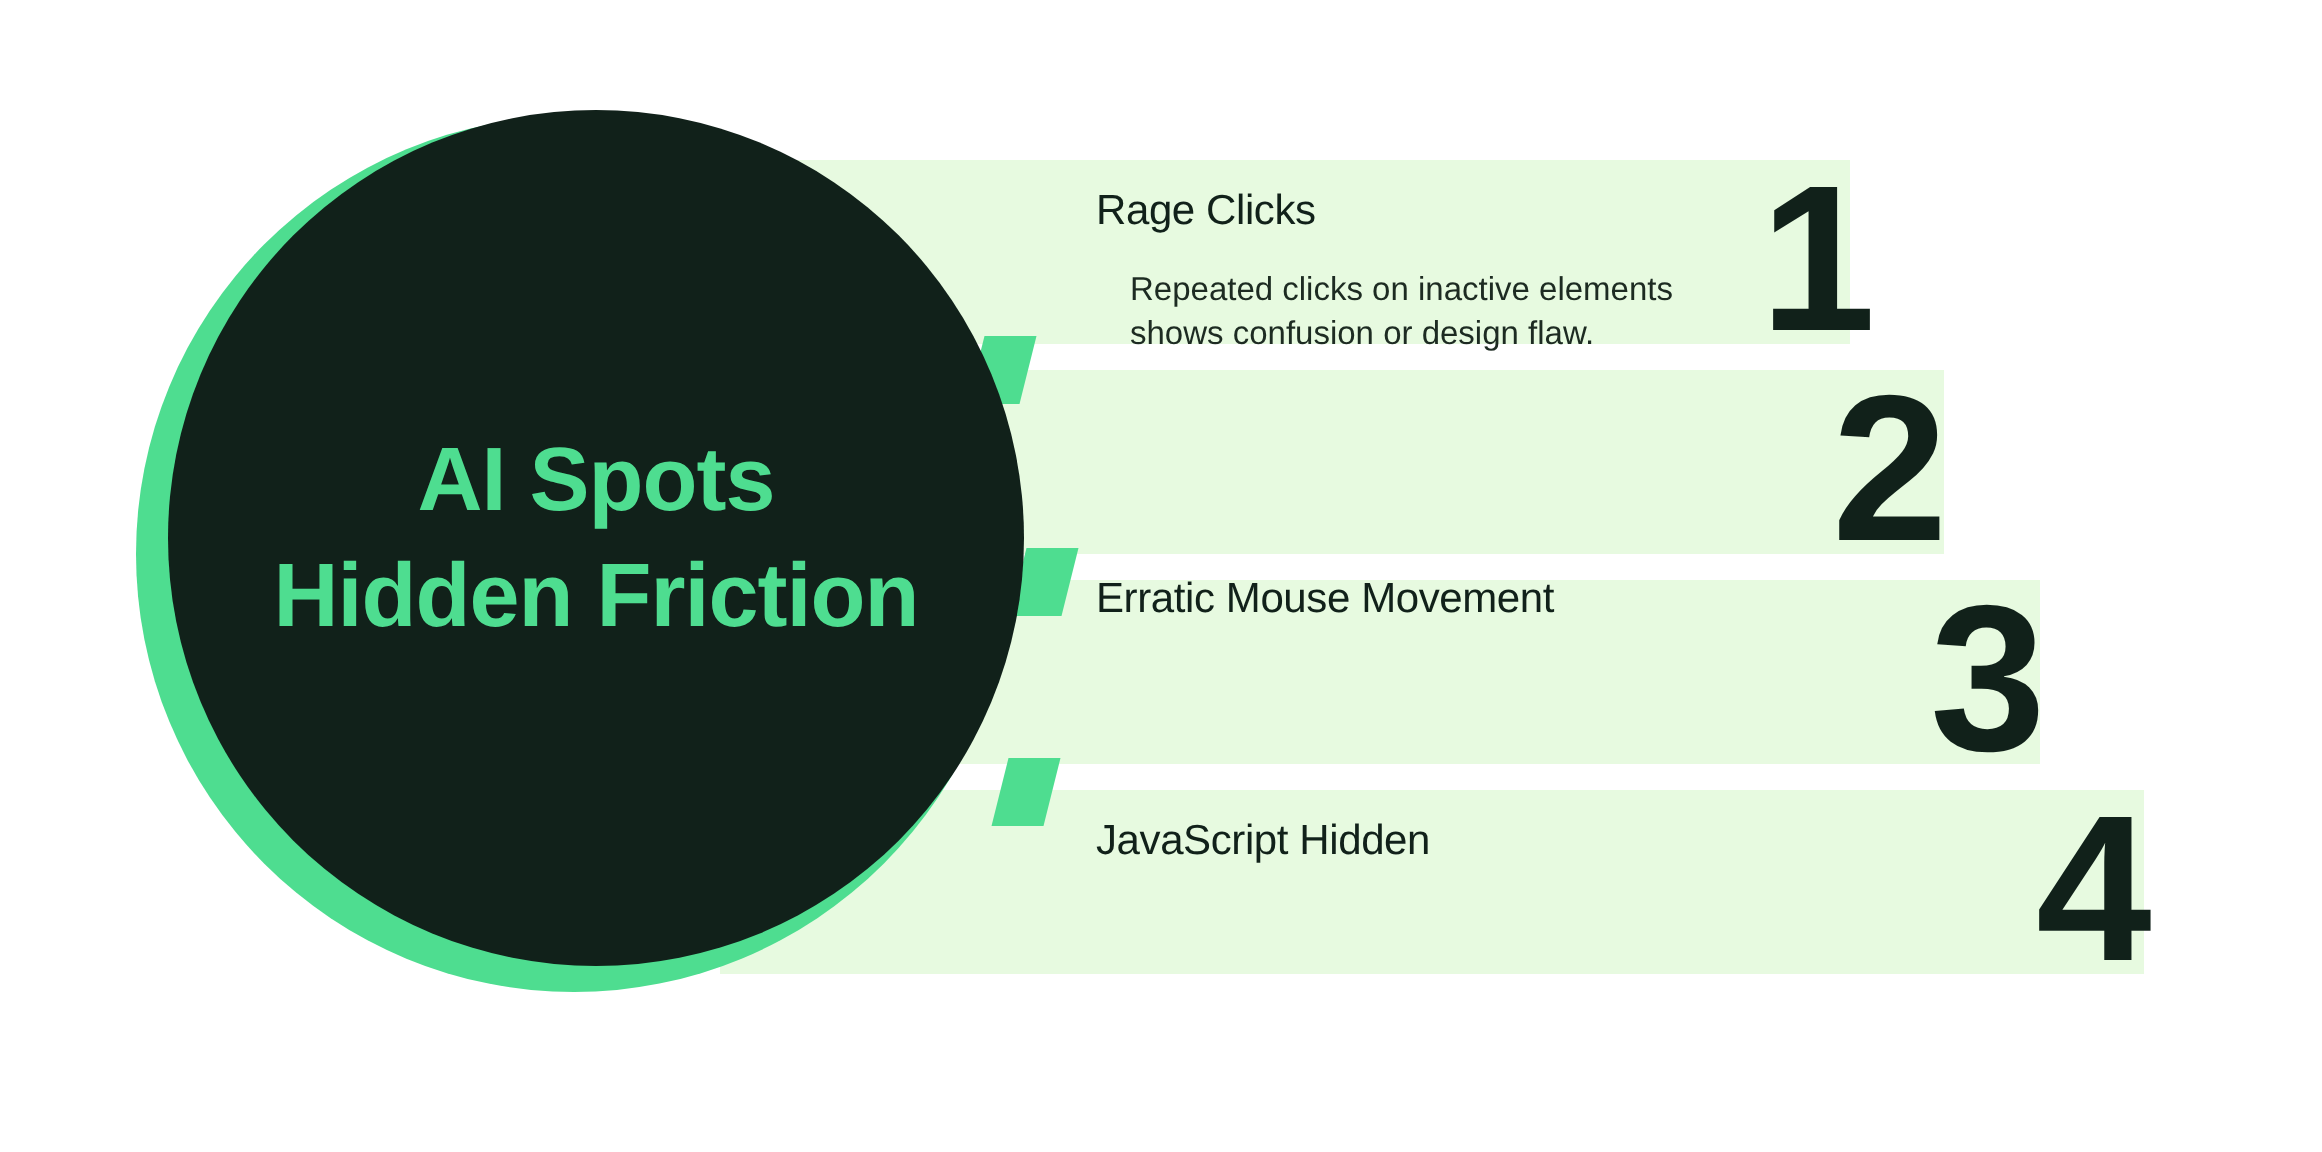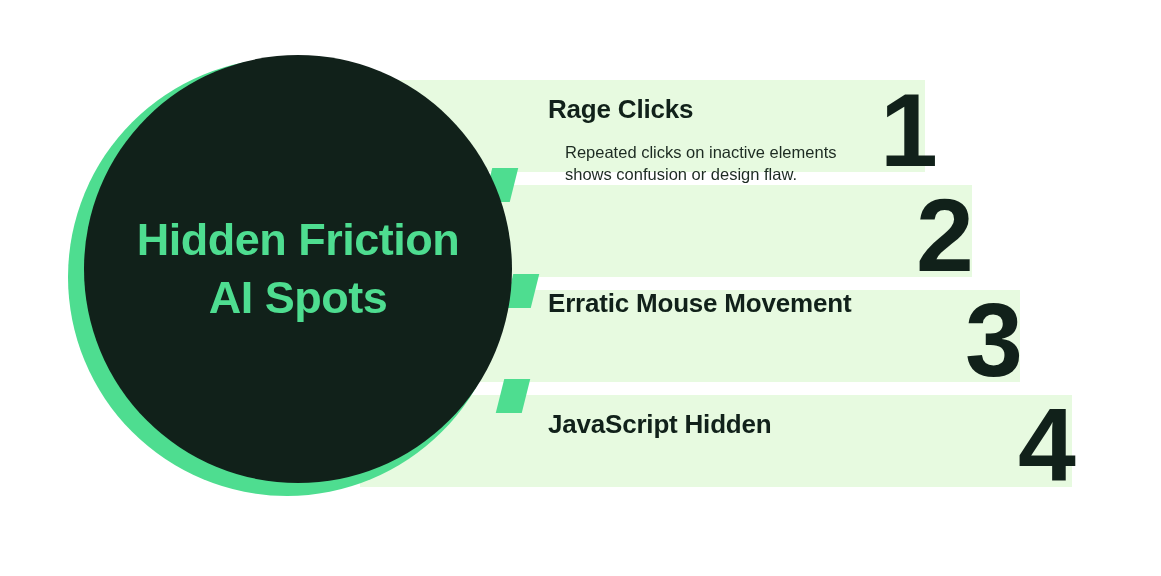--- a/index.html
+++ b/index.html
@@ -75,22 +75,22 @@
     display: block;
     white-space: nowrap;
   }
 
   
   .item-text {
     position: absolute;
     color: #11211a;
   }
   .item-title {
-    font-size: 26px;
-    font-weight: bold;
+    font-size: 21px;
+    font-weight: normal;
     letter-spacing: -0.2px;
     margin: 0 0 2px 0;
     white-space: nowrap;
   }
   .item-desc {
     font-size: 16.5px;
     line-height: 1.32;
     color: #1d2b22;
     margin: 17px;
     white-space: pre-line;
@@ -119,22 +119,22 @@
 
     <div class="bar-tab" style="left:488px; top:168px;"></div>
     <div class="bar-tab" style="left:509px; top:274px;"></div>
     <div class="bar-tab" style="left:500px; top:379px;"></div>
   </div>
 
   <div class="ring"></div>
 
   <div class="disc">
     <div class="disc-title">
+      <span class="line">AI Spots</span>
       <span class="line">Hidden Friction</span>
-      <span class="line">AI Spots</span>
     </div>
   </div>
 
   <div class="item-text" style="left:548px; top:94px;">
     <p class="item-title">Rage Clicks</p>
     <p class="item-desc">Repeated clicks on inactive elements
 shows confusion or design flaw.</p>
   </div>
   <div class="numeral" style="left:880px; top:78px;">1</div>
 

